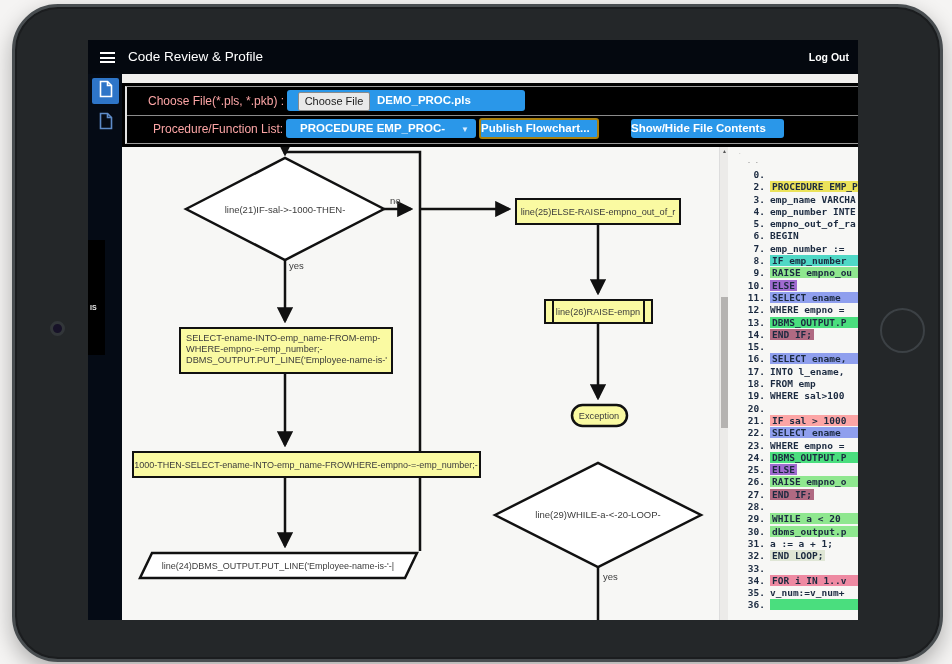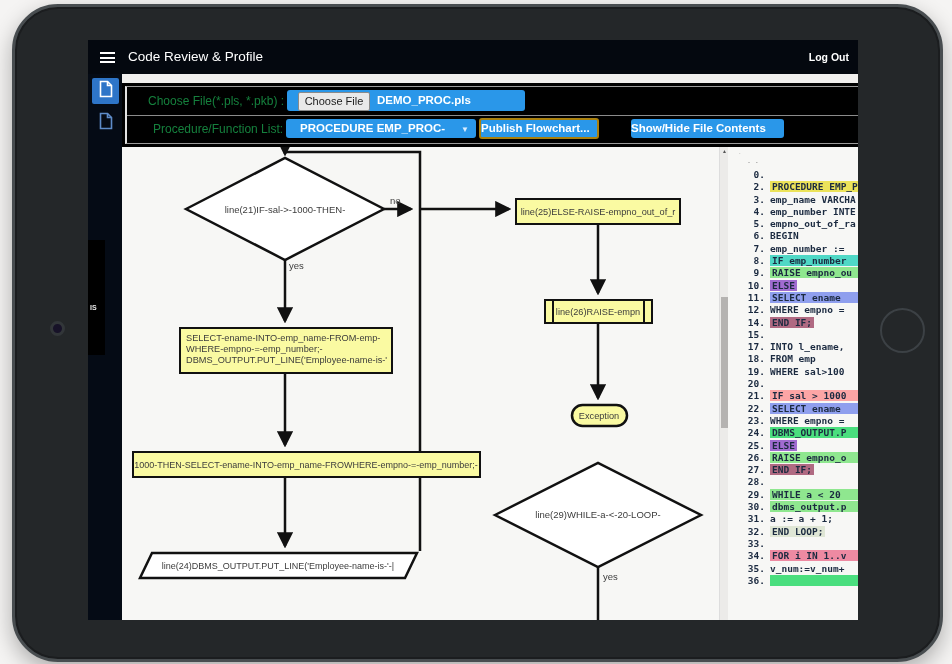--- a/index.html
+++ b/index.html
@@ -36,21 +36,21 @@
               justify-content:center;cursor:pointer;}
   .blackstrip{left:0;top:166px;width:17px;height:115px;background:#000;}
   .is-frag{left:2px;top:230px;color:#e9e9e9;font-size:7px;font-weight:bold;}
 
   
   .toolbar{left:34px;top:43px;width:736px;height:64px;background:#000;}
   .tb-box{left:3px;top:3px;width:740px;height:56px;border:1px solid #9b9b9b;
           border-left:2px solid #e2e2e2;background:#000;}
   .tb-row1{left:0;top:0;width:740px;height:28px;border-bottom:1px solid #8b8b8b;}
   .tb-row2{left:0;top:29px;width:740px;height:27px;}
-  .tb-label{color:#15803d;font-size:12px;line-height:28px;white-space:nowrap;}
+  .tb-label{color:#fca5a5;font-size:12px;line-height:28px;white-space:nowrap;}
   .filectl{left:160px;top:3px;width:238px;height:21px;background:#2a97e9;border-radius:3px;}
   .choosebtn{left:11px;top:2px;width:70px;height:17px;background:#e9e9e9;border:1px solid #8a8a8a;
              border-radius:2px;font-size:11px;color:#1c1c1c;text-align:center;line-height:16px;cursor:pointer;}
   .filename{left:90px;top:0;height:21px;line-height:21px;color:#fff;font-size:11.5px;font-weight:bold;}
   .dropdown{left:159px;top:3px;width:190px;height:19px;background:#2a97e9;border-radius:3px;cursor:pointer;}
   .dd-text{left:14px;top:0;height:19px;line-height:19px;color:#fff;font-size:11.5px;font-weight:bold;}
   .dd-caret{right:7px;top:1px;color:#d9edff;font-size:8px;line-height:19px;}
   .blubtn{background:#2a97e9;border-radius:3px;color:#fff;font-size:11.5px;font-weight:bold;
           text-align:left;cursor:pointer;}
   .publish{left:352px;top:2px;width:116px;height:17px;line-height:17px;border:2px solid #a9800e;}
@@ -207,22 +207,24 @@
         <div class="code-line"><span class="num">3.</span><span class="gap"></span><span>emp_name VARCHA</span></div>
         <div class="code-line"><span class="num">4.</span><span class="gap"></span><span>emp_number INTE</span></div>
         <div class="code-line"><span class="num">5.</span><span class="gap"></span><span>empno_out_of_ra</span></div>
         <div class="code-line"><span class="num">6.</span><span class="gap"></span><span>BEGIN</span></div>
         <div class="code-line"><span class="num">7.</span><span class="gap"></span><span>emp_number := </span></div>
         <div class="code-line"><span class="num">8.</span><span class="gap"></span><span class="hl ext" style="background: rgb(79, 216, 198);">IF emp_number </span></div>
         <div class="code-line"><span class="num">9.</span><span class="gap"></span><span class="hl ext" style="background: rgb(143, 231, 143);">RAISE empno_ou</span></div>
         <div class="code-line"><span class="num">10.</span><span class="gap"></span><span class="hl" style="background: rgb(160, 107, 208);">ELSE</span></div>
         <div class="code-line"><span class="num">11.</span><span class="gap"></span><span class="hl ext" style="background: rgb(143, 159, 238);">SELECT ename </span></div>
         <div class="code-line"><span class="num">12.</span><span class="gap"></span><span>WHERE empno =</span></div>
+        <div class="code-line"><span class="num">13.</span><span class="gap"></span><span class="hl ext" style="background: rgb(74, 222, 126);">DBMS_OUTPUT.P</span></div>
         <div class="code-line"><span class="num">14.</span><span class="gap"></span><span class="hl" style="background: rgb(176, 106, 130);">END IF;</span></div>
         <div class="code-line"><span class="num">15.</span><span class="gap"></span><span></span></div>
+        <div class="code-line"><span class="num">16.</span><span class="gap"></span><span class="hl ext" style="background: rgb(143, 159, 238);">SELECT ename,</span></div>
         <div class="code-line"><span class="num">17.</span><span class="gap"></span><span>INTO l_ename,</span></div>
         <div class="code-line"><span class="num">18.</span><span class="gap"></span><span>FROM emp</span></div>
         <div class="code-line"><span class="num">19.</span><span class="gap"></span><span>WHERE sal&gt;100</span></div>
         <div class="code-line"><span class="num">20.</span><span class="gap"></span><span></span></div>
         <div class="code-line"><span class="num">21.</span><span class="gap"></span><span class="hl ext" style="background: #fca5a5;">IF sal &gt; 1000</span></div>
         <div class="code-line"><span class="num">22.</span><span class="gap"></span><span class="hl ext" style="background: rgb(143, 159, 238);">SELECT ename </span></div>
         <div class="code-line"><span class="num">23.</span><span class="gap"></span><span>WHERE empno =</span></div>
         <div class="code-line"><span class="num">24.</span><span class="gap"></span><span class="hl ext" style="background: rgb(74, 222, 126);">DBMS_OUTPUT.P</span></div>
         <div class="code-line"><span class="num">25.</span><span class="gap"></span><span class="hl" style="background: rgb(160, 107, 208);">ELSE</span></div>
         <div class="code-line"><span class="num">26.</span><span class="gap"></span><span class="hl ext" style="background: rgb(143, 231, 143);">RAISE empno_o</span></div>

